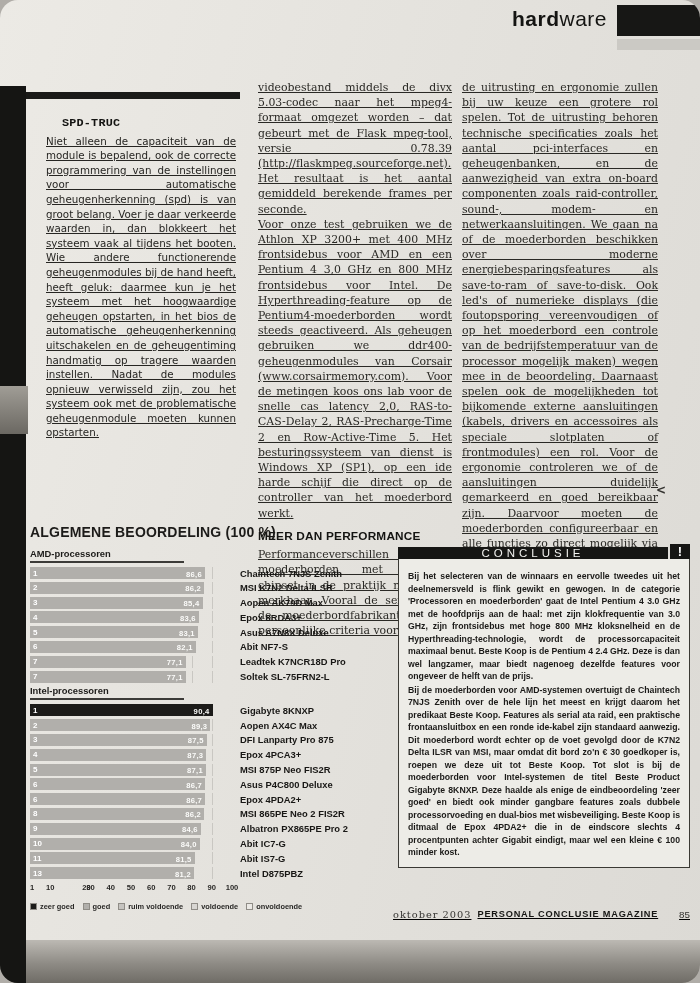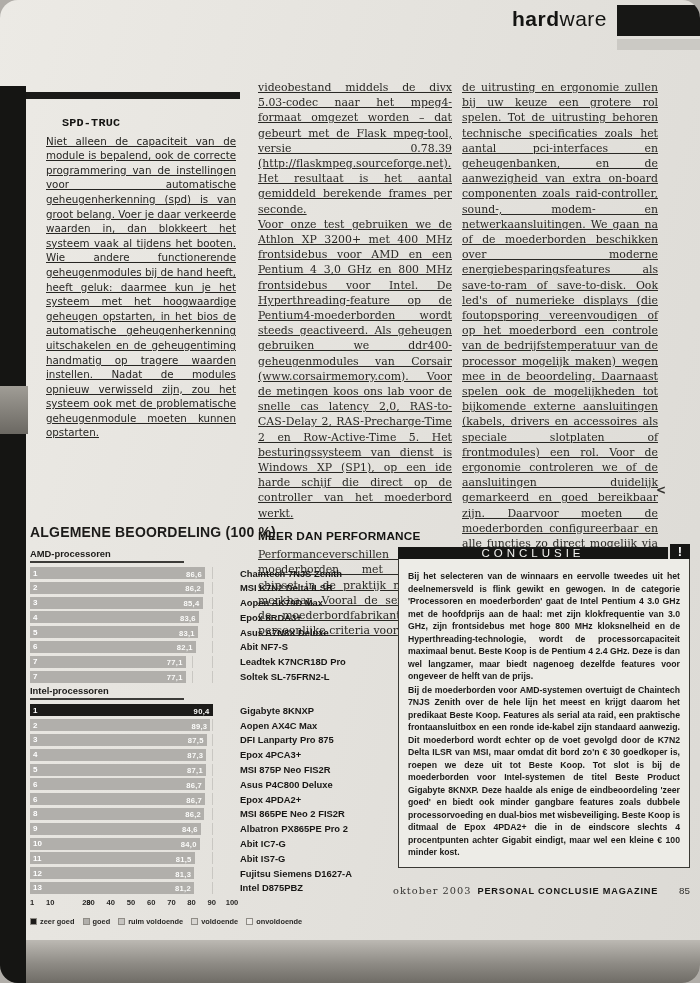--- a/index.html
+++ b/index.html
@@ -55,22 +55,22 @@
   .conc-title-bar{flex:1;background:#161614;color:#f2f2ef;display:flex;align-items:center;
         justify-content:center;font-size:11.5px;letter-spacing:4px;}
   .conc-badge{width:20px;margin-left:2px;background:#161614;color:#ffffff;display:flex;
         align-items:center;justify-content:center;font-weight:bold;font-size:13px;}
   .conc-body{border:1.5px solid #3a3934;border-top:none;background:#edece7;
         padding:11px 9px 8px;font-weight:bold;font-size:8.7px;line-height:12.5px;
         text-align:justify;color:#1b1a18;}
   .conc-body p{margin:0;}
   .conc-body p + p{margin-top:1px;}
   
-  .footer{position:absolute;left:393px;right:10px;top:882px;display:flex;align-items:center;
-        padding-top:3px;z-index:5;}
+  .footer{position:absolute;left:393px;right:10px;top:906px;display:flex;align-items:flex-start;
+        padding-top:3px;z-index:5;text-decoration:underline;}
   .f-issue{font-family:"DejaVu Serif",serif;font-size:9.8px;letter-spacing:1px;color:#33322f;}
   .f-mag{font-weight:bold;font-size:9.2px;letter-spacing:.8px;margin-left:6px;color:#161614;}
   .f-page{margin-left:auto;font-size:9.8px;color:#33322f;}
 </style>
 </head>
 <body>
 
 <div class="page">
 
   <div class="left-strip"></div>
@@ -267,29 +267,20 @@
           <span class="bname">Abit IC7-G</span>
         </div>
         <div class="crow">
           <div class="track">
             <div class="bar" style="width: 81.5%; background: rgb(177, 175, 171);">
               <span class="rank">11</span>
               <span class="val">81,5</span>
             </div>
           </div>
           <span class="bname">Abit IS7-G</span>
-        </div>
-        <div class="crow">
-          <div class="track">
-            <div class="bar" style="width: 81.3%; background: rgb(177, 175, 171);">
-              <span class="rank">12</span>
-              <span class="val">81,3</span>
-            </div>
-          </div>
-          <span class="bname">Fujitsu Siemens D1627-A</span>
         </div>
         <div class="crow">
           <div class="track">
             <div class="bar" style="width: 81.2%; background: rgb(177, 175, 171);">
               <span class="rank">13</span>
               <span class="val">81,2</span>
             </div>
           </div>
           <span class="bname">Intel D875PBZ</span>
         </div>

